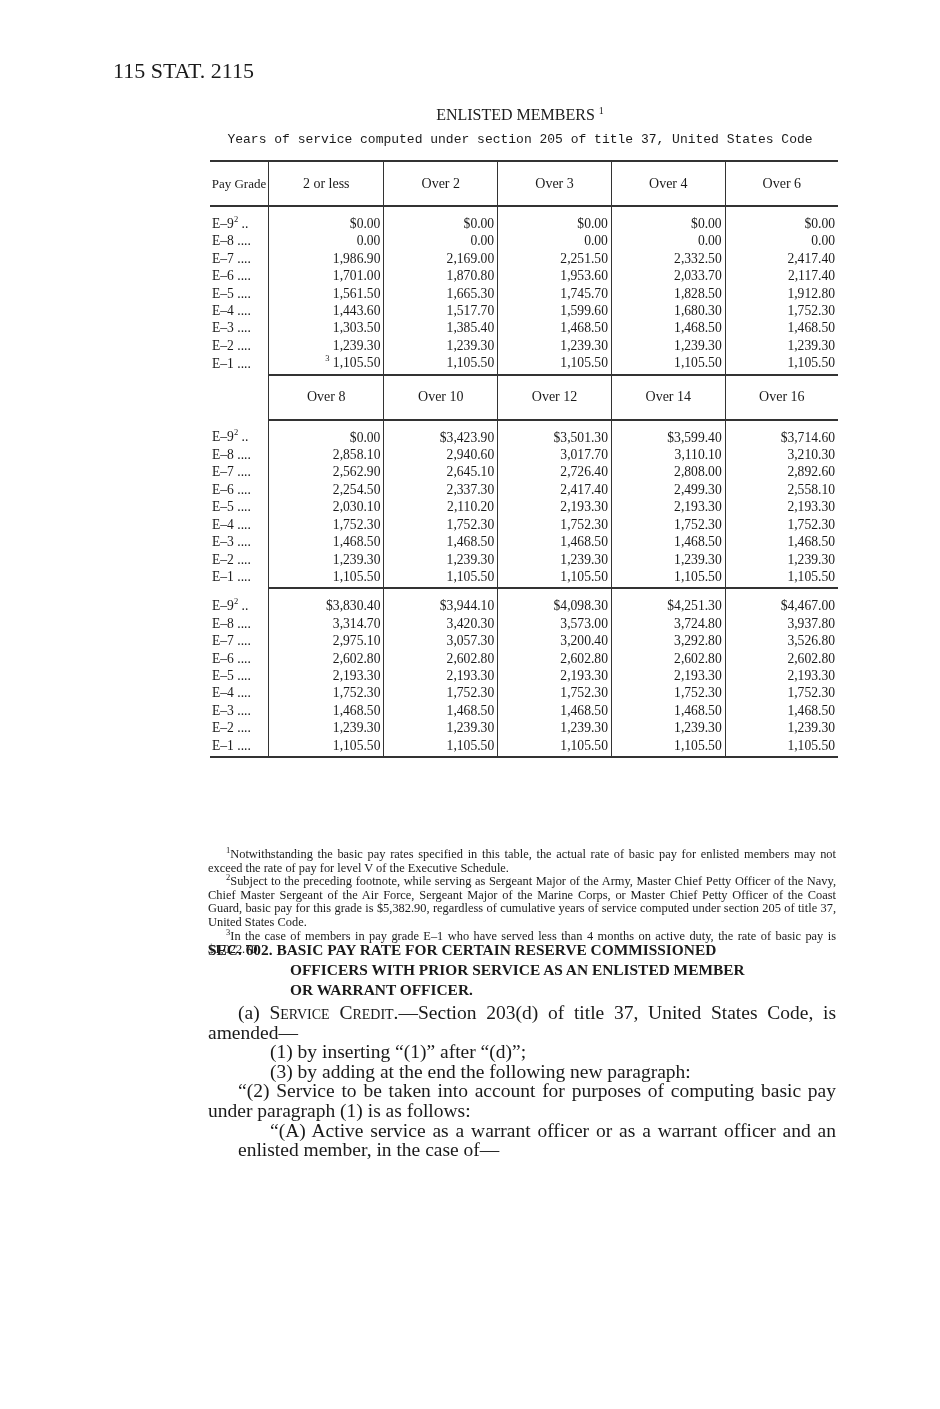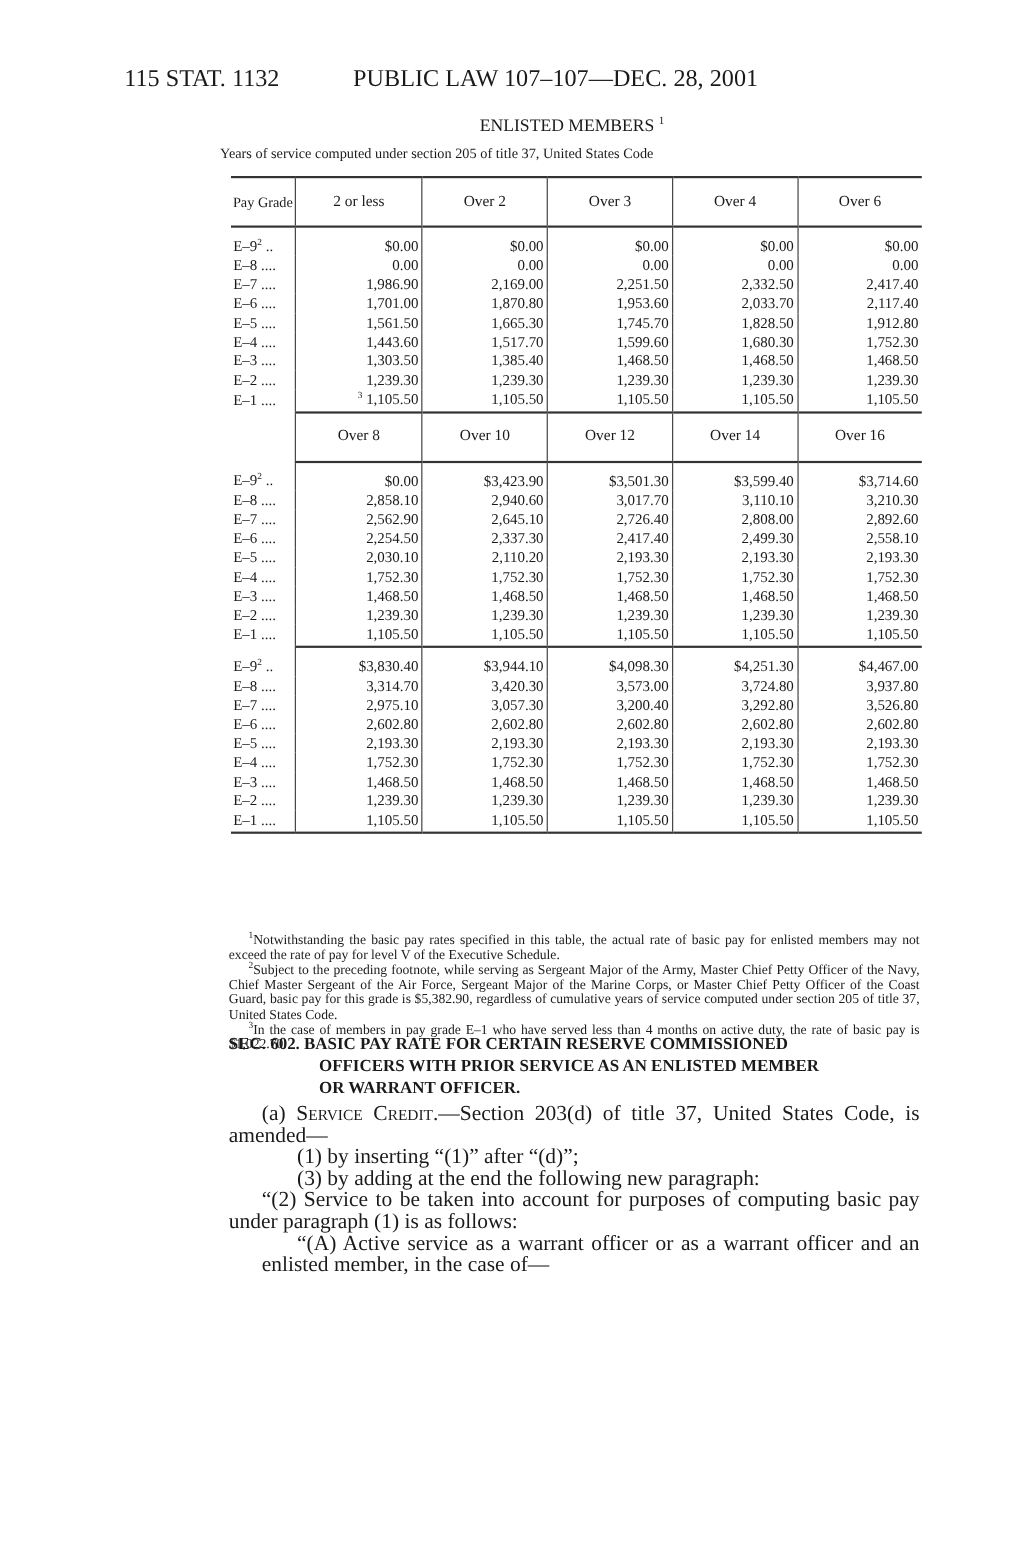--- a/index.html
+++ b/index.html
@@ -6,22 +6,22 @@
   body { width:940px; height:1409px; position:relative; overflow:hidden;
          font-family:"DejaVu Serif","Liberation Serif",serif; color:#1a1a1a; }
   .page { position:absolute; left:0; top:0; width:940px; height:1409px; }
   .running-head { position:absolute; top:58px; left:113px; width:620px; height:30px;
          font-family:"Liberation Serif",serif; font-size:22px; }
   .running-head .stat { position:absolute; left:0; top:0; }
   .running-head .law { position:absolute; left:208px; top:0; }
   .table-title { position:absolute; top:105px; left:200px; width:640px; text-align:center;
          font-family:"Liberation Serif",serif; font-size:16px; }
   .table-title sup { font-size:10px; }
-  .table-subtitle { position:absolute; top:132px; left:200px; width:640px; text-align:left;
-         font-family:Liberation Serif, serif; font-size:13px; }
+  .table-subtitle { position:absolute; top:132px; left:200px; width:640px; text-align:center;
+         font-family:Liberation Mono, monospace; font-size:13px; }
   .pay-table { position:absolute; left:210px; top:160px; width:628px; border-collapse:collapse;
          font-family:"Liberation Serif",serif; font-size:13.6px; }
   .pay-table td, .pay-table th { padding:0; line-height:17.4px; }
   .pay-table th { font-weight:normal; text-align:center; height:43px; font-size:14px; }
   .pay-table th.grade-h { width:58px; line-height:14px; font-size:13px; }
   .pay-table .col { border-left:1.5px solid #333; }
   .pay-table tr.hdr-top th { border-top:2px solid #333; }
   .pay-table tr.hdr th { border-bottom:2px solid #333; }
   .pay-table tr.hdr th.grade-h, .pay-table tr.hdr-band th.blank { border-bottom:2px solid #333; }
   .pay-table td.grade { text-align:left; padding-left:2px; width:56px; }
@@ -46,22 +46,21 @@
   .p-quote { text-indent:30px; }
   .p-sub { padding-left:30px; text-indent:32px; }
   .smallcaps { font-variant:small-caps; }
 </style>
 </head>
 <body>
 
 <div class="page">
 
   <div class="running-head">
-    <span class="stat">115 STAT. 1132</span>
-    <span class="law">PUBLIC LAW 107–107—DEC. 28, 2001</span>
+    <span class="stat">115 STAT. 2115</span>
   </div>
 
   <div class="table-title">
     <span>ENLISTED MEMBERS</span>
     <sup>1</sup>
   </div>
   <div class="table-subtitle">Years of service computed under section 205 of title 37, United States Code</div>
 
   <table class="pay-table" id="pay-table">
     <tbody id="pay-tbody">

